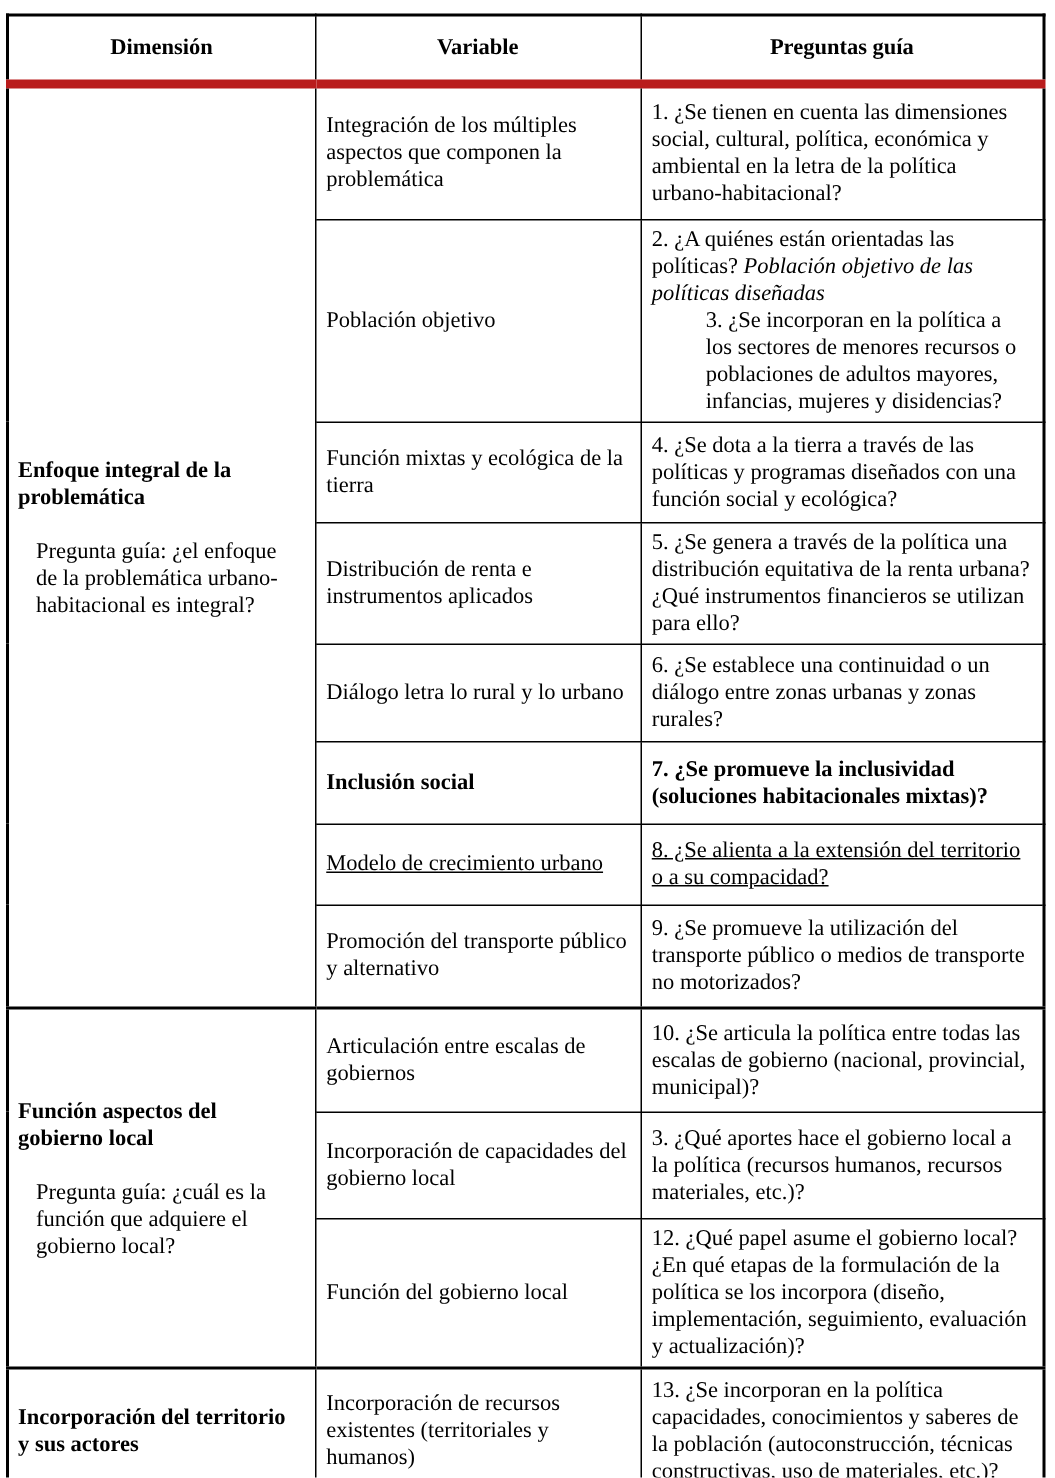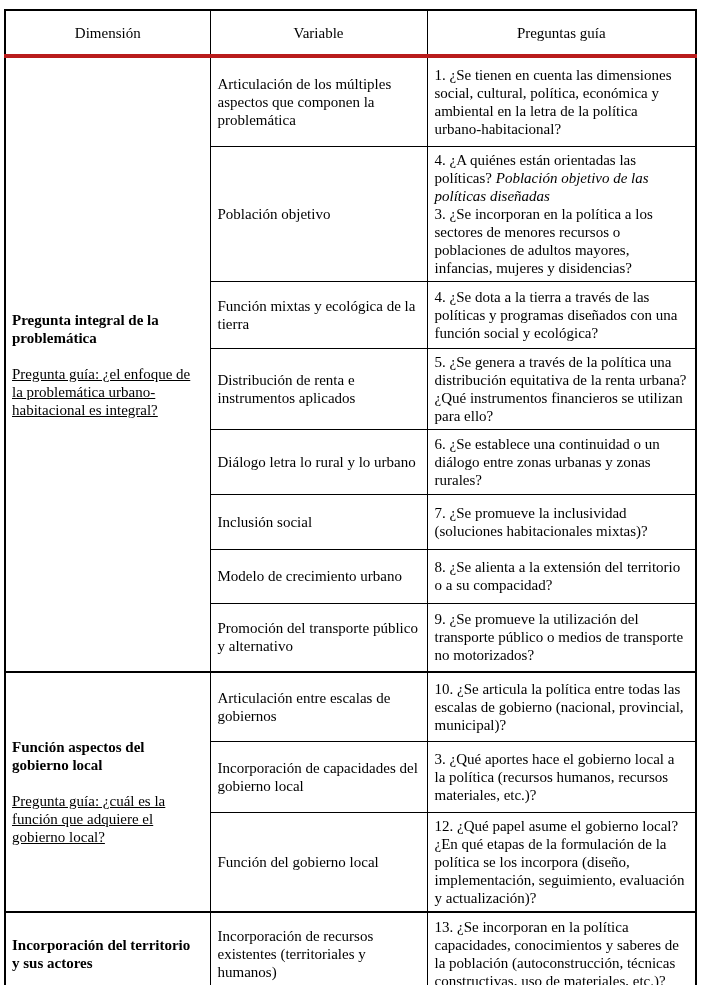--- a/index.html
+++ b/index.html
@@ -29,45 +29,45 @@
   th, td {
     border: 1px solid #000000;
     font-size: 15px;
     line-height: 18px;
     vertical-align: middle;
     padding: 4px 8px 4px 7px;
     overflow: hidden;
     word-wrap: break-word;
   }
   thead th {
-    font-weight: normal;
+    font-weight: bold;
     text-align: center;
-    border-bottom: 4px solid #b91c1c;
+    border-bottom: 6px solid #b91c1c;
     padding: 6px 4px;
   }
   tr.section-start td {
     border-top: 2px solid #000000;
   }
   td.dimension-cell {
     padding-left: 6px;
     padding-right: 8px;
   }
   .dim-title {
     font-weight: bold;
     margin: 0 0 18px 0;
   }
   .dim-title.no-question {
     margin-bottom: 0;
   }
   .dim-question {
-    margin: 0;
-    text-decoration: underline;
+    margin: 12px;
   }
   .q-block {
     display: block;
+    margin-left: 36px;
   }
   em.q-italic {
     font-style: italic;
   }
 </style>
 </head>
 <body>
 
 <table class="matrix">
   <colgroup>
@@ -79,47 +79,47 @@
     <tr style="height:46px;">
       <th>Dimensión</th>
       <th>Variable</th>
       <th>Preguntas guía</th>
     </tr>
   </thead>
   <tbody>
 
     <tr style="height:90px;">
       <td class="dimension-cell" rowspan="8">
-        <p class="dim-title">Pregunta integral de la problemática</p>
+        <p class="dim-title">Enfoque integral de la problemática</p>
         <p class="dim-question">Pregunta guía: ¿el enfoque de la problemática urbano-habitacional es integral?</p>
       </td>
-      <td>Articulación de los múltiples aspectos que componen la problemática</td>
+      <td>Integración de los múltiples aspectos que componen la problemática</td>
       <td>1. ¿Se tienen en cuenta las dimensiones social, cultural, política, económica y ambiental en la letra de la política urbano-habitacional?</td>
     </tr>
     <tr style="height:131px;">
       <td>Población objetivo</td>
-      <td><span>4. ¿A quiénes están orientadas las políticas? </span><em class="q-italic">Población objetivo de las políticas diseñadas</em><span class="q-block">3. ¿Se incorporan en la política a los sectores de menores recursos o poblaciones de adultos mayores, infancias, mujeres y disidencias?</span></td>
+      <td><span>2. ¿A quiénes están orientadas las políticas? </span><em class="q-italic">Población objetivo de las políticas diseñadas</em><span class="q-block">3. ¿Se incorporan en la política a los sectores de menores recursos o poblaciones de adultos mayores, infancias, mujeres y disidencias?</span></td>
     </tr>
     <tr style="height:67px;">
       <td>Función mixtas y ecológica de la tierra</td>
       <td>4. ¿Se dota a la tierra a través de las políticas y programas diseñados con una función social y ecológica?</td>
     </tr>
     <tr style="height:75px;">
       <td>Distribución de renta e instrumentos aplicados</td>
       <td>5. ¿Se genera a través de la política una distribución equitativa de la renta urbana? ¿Qué instrumentos financieros se utilizan para ello?</td>
     </tr>
     <tr style="height:65px;">
       <td>Diálogo letra lo rural y lo urbano</td>
       <td>6. ¿Se establece una continuidad o un diálogo entre zonas urbanas y zonas rurales?</td>
     </tr>
-    <tr style="height:55px;">
+    <tr style="height:55px;font-weight:bold;">
       <td>Inclusión social</td>
       <td>7. ¿Se promueve la inclusividad (soluciones habitacionales mixtas)?</td>
     </tr>
-    <tr style="height:54px;">
+    <tr style="height:54px;text-decoration:underline;">
       <td>Modelo de crecimiento urbano</td>
       <td>8. ¿Se alienta a la extensión del territorio o a su compacidad?</td>
     </tr>
     <tr style="height:69px;">
       <td>Promoción del transporte público y alternativo</td>
       <td>9. ¿Se promueve la utilización del transporte público o medios de transporte no motorizados?</td>
     </tr>
 
     <tr class="section-start" style="height:69px;">
       <td class="dimension-cell" rowspan="3">

